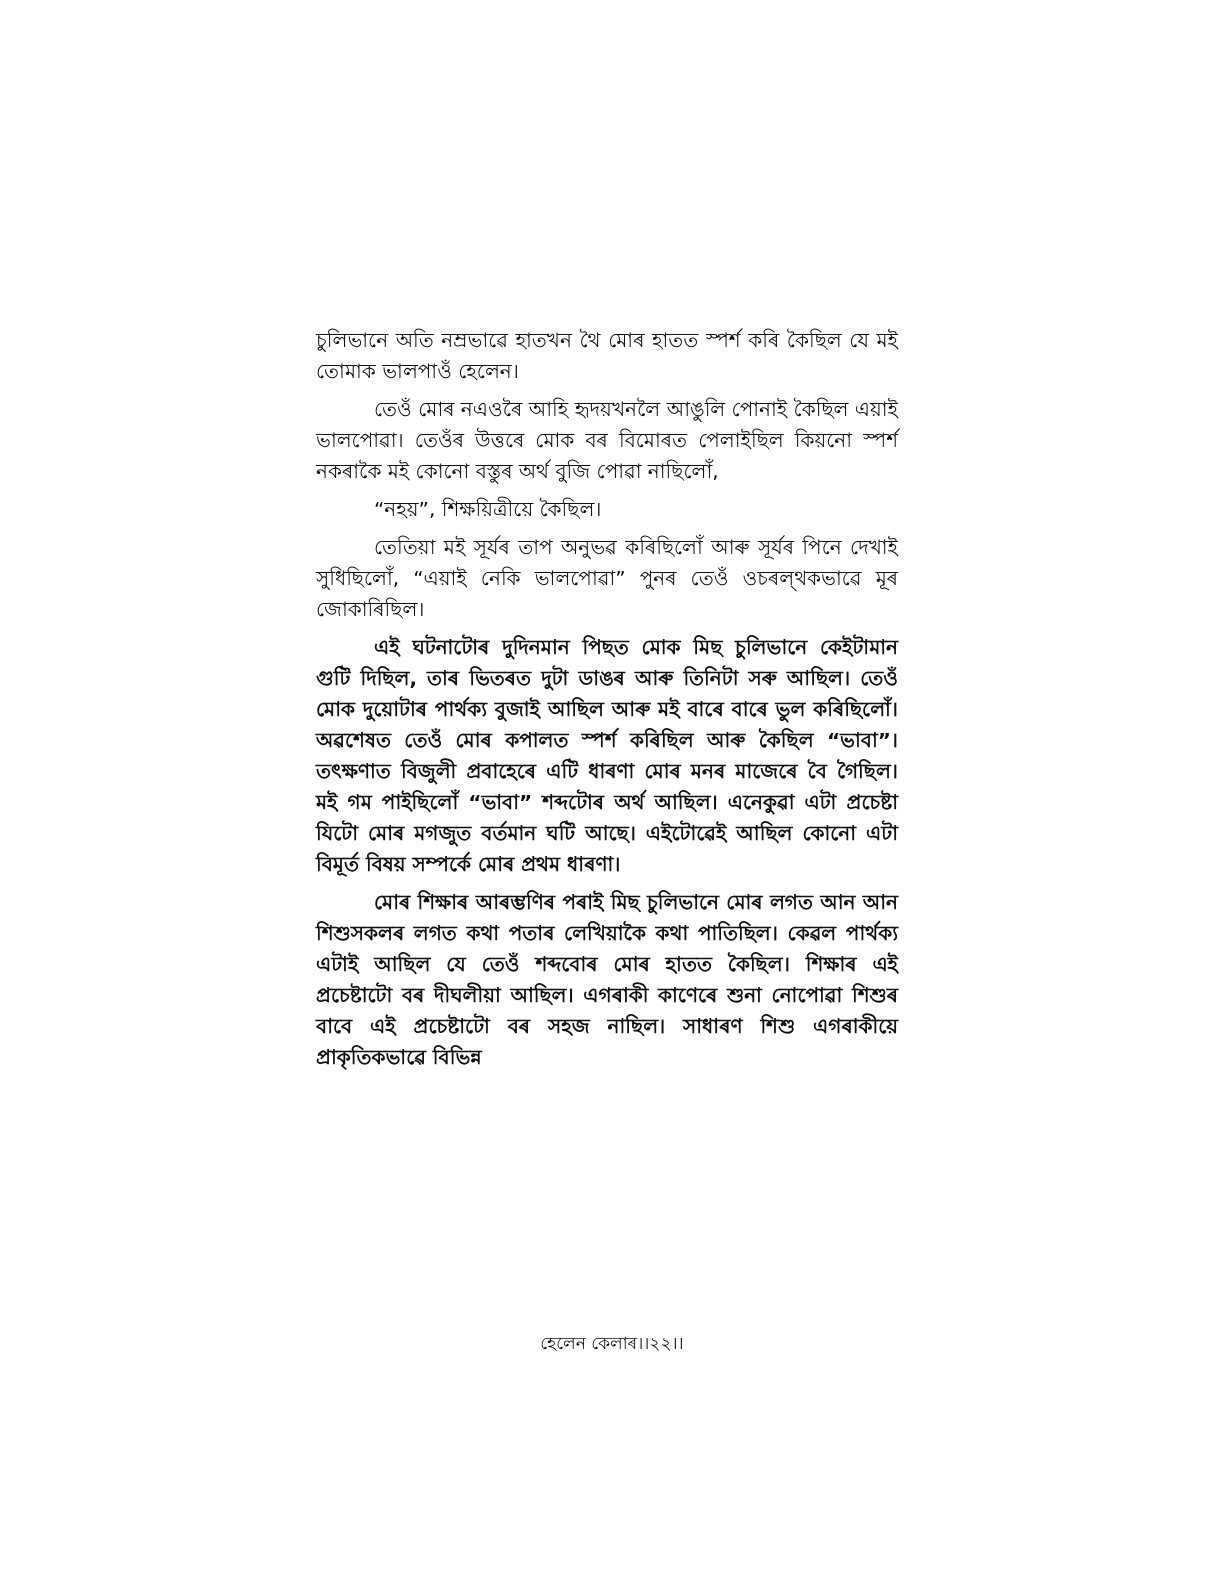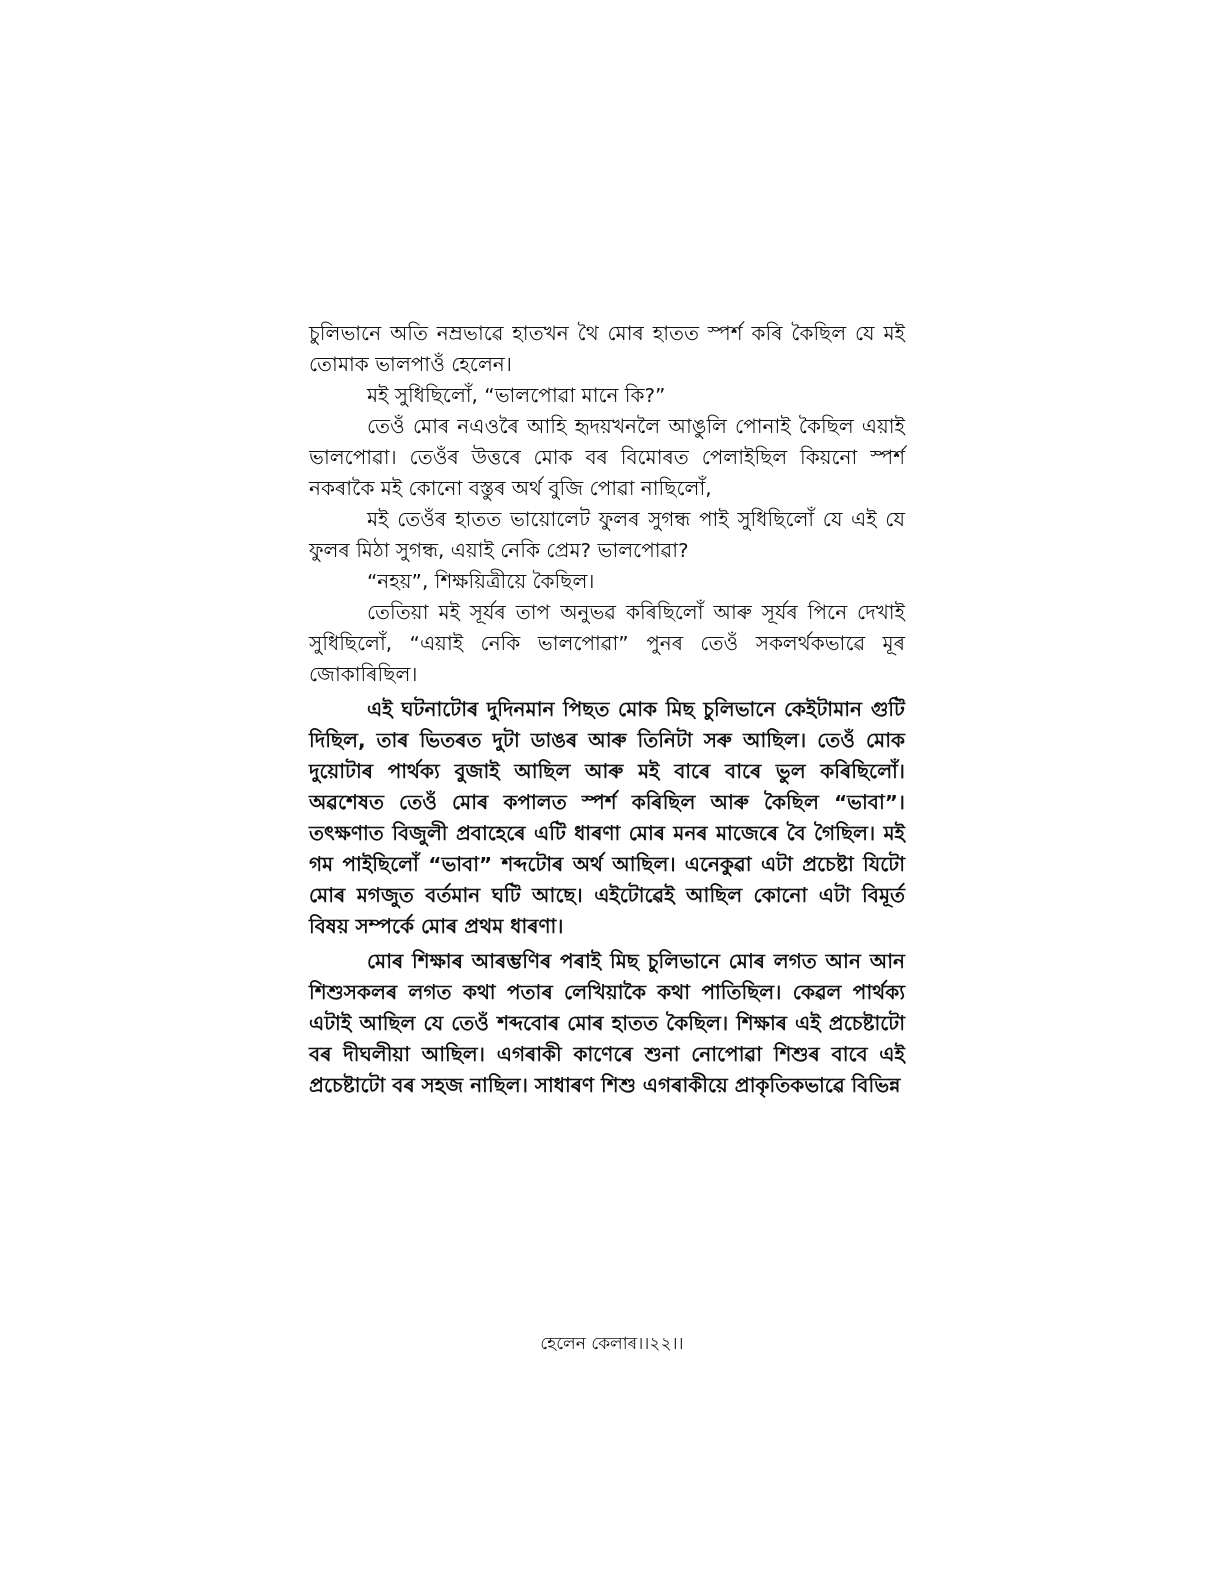--- a/index.html
+++ b/index.html
@@ -22,21 +22,21 @@
       height: 1584px;
       background: #ffffff;
     }
     .text-block {
       position: absolute;
       left: 309px;
       top: 318px;
       width: 596px;
     }
     .para {
-      margin: 0;
+      margin: 7px;
       font-size: 20px;
       line-height: 31px;
       text-align: justify;
       text-align-last: left;
       letter-spacing: 0px;
     }
     .para.indent {
       text-indent: 58px;
     }
     .para + .para {
@@ -55,23 +55,21 @@
       font-size: 17px;
       line-height: 26px;
     }
   </style>
 </head>
 <body>
 
 <div class="page">
   <div class="text-block">
     <p class="para">চুলিভানে অতি নম্রভাৱে হাতখন থৈ মোৰ হাতত স্পৰ্শ কৰি কৈছিল যে মই তোমাক ভালপাওঁ হেলেন।</p>
-    <p class="para indent">মই সুধিছিলোঁ, “ভালপোৱা মানে কি?”</p>
     <p class="para indent">তেওঁ মোৰ নএওৰৈ আহি হৃদয়খনলৈ আঙুলি পোনাই কৈছিল এয়াই ভালপোৱা। তেওঁৰ উত্তৰে মোক বৰ বিমোৰত পেলাইছিল কিয়নো স্পৰ্শ নকৰাকৈ মই কোনো বস্তুৰ অৰ্থ বুজি পোৱা নাছিলোঁ,</p>
-    <p class="para indent">মই তেওঁৰ হাতত ভায়োলেট ফুলৰ সুগন্ধ পাই সুধিছিলোঁ যে এই যে ফুলৰ মিঠা সুগন্ধ, এয়াই নেকি প্ৰেম? ভালপোৱা?</p>
     <p class="para indent">“নহয়”, শিক্ষয়িত্ৰীয়ে কৈছিল।</p>
-    <p class="para indent">তেতিয়া মই সূৰ্যৰ তাপ অনুভৱ কৰিছিলোঁ আৰু সূৰ্যৰ পিনে দেখাই সুধিছিলোঁ, “এয়াই নেকি ভালপোৱা” পুনৰ তেওঁ সকলৰ্থকভাৱে মূৰ জোকাৰিছিল।</p>
+    <p class="para indent">তেতিয়া মই সূৰ্যৰ তাপ অনুভৱ কৰিছিলোঁ আৰু সূৰ্যৰ পিনে দেখাই সুধিছিলোঁ, “এয়াই নেকি ভালপোৱা” পুনৰ তেওঁ ওচৰল্থকভাৱে মূৰ জোকাৰিছিল।</p>
     <p class="para indent gap-before">এই ঘটনাটোৰ দুদিনমান পিছত মোক মিছ চুলিভানে কেইটামান গুটি দিছিল, তাৰ ভিতৰত দুটা ডাঙৰ আৰু তিনিটা সৰু আছিল। তেওঁ মোক দুয়োটাৰ পাৰ্থক্য বুজাই আছিল আৰু মই বাৰে বাৰে ভুল কৰিছিলোঁ। অৱশেষত তেওঁ মোৰ কপালত স্পৰ্শ কৰিছিল আৰু কৈছিল “ভাবা”। তৎক্ষণাত বিজুলী প্ৰবাহেৰে এটি ধাৰণা মোৰ মনৰ মাজেৰে বৈ গৈছিল। মই গম পাইছিলোঁ “ভাবা” শব্দটোৰ অৰ্থ আছিল। এনেকুৱা এটা প্ৰচেষ্টা যিটো মোৰ মগজুত বৰ্তমান ঘটি আছে। এইটোৱেই আছিল কোনো এটা বিমূৰ্ত বিষয় সম্পৰ্কে মোৰ প্ৰথম ধাৰণা।</p>
     <p class="para indent gap-before">মোৰ শিক্ষাৰ আৰম্ভণিৰ পৰাই মিছ চুলিভানে মোৰ লগত আন আন শিশুসকলৰ লগত কথা পতাৰ লেখিয়াকৈ কথা পাতিছিল। কেৱল পাৰ্থক্য এটাই আছিল যে তেওঁ শব্দবোৰ মোৰ হাতত কৈছিল। শিক্ষাৰ এই প্ৰচেষ্টাটো বৰ দীঘলীয়া আছিল। এগৰাকী কাণেৰে শুনা নোপোৱা শিশুৰ বাবে এই প্ৰচেষ্টাটো বৰ সহজ নাছিল। সাধাৰণ শিশু এগৰাকীয়ে প্ৰাকৃতিকভাৱে বিভিন্ন</p>
   </div>
 
   <div class="footer">হেলেন কেলাৰ।।২২।।</div>
 </div>
 
 </body></html>

